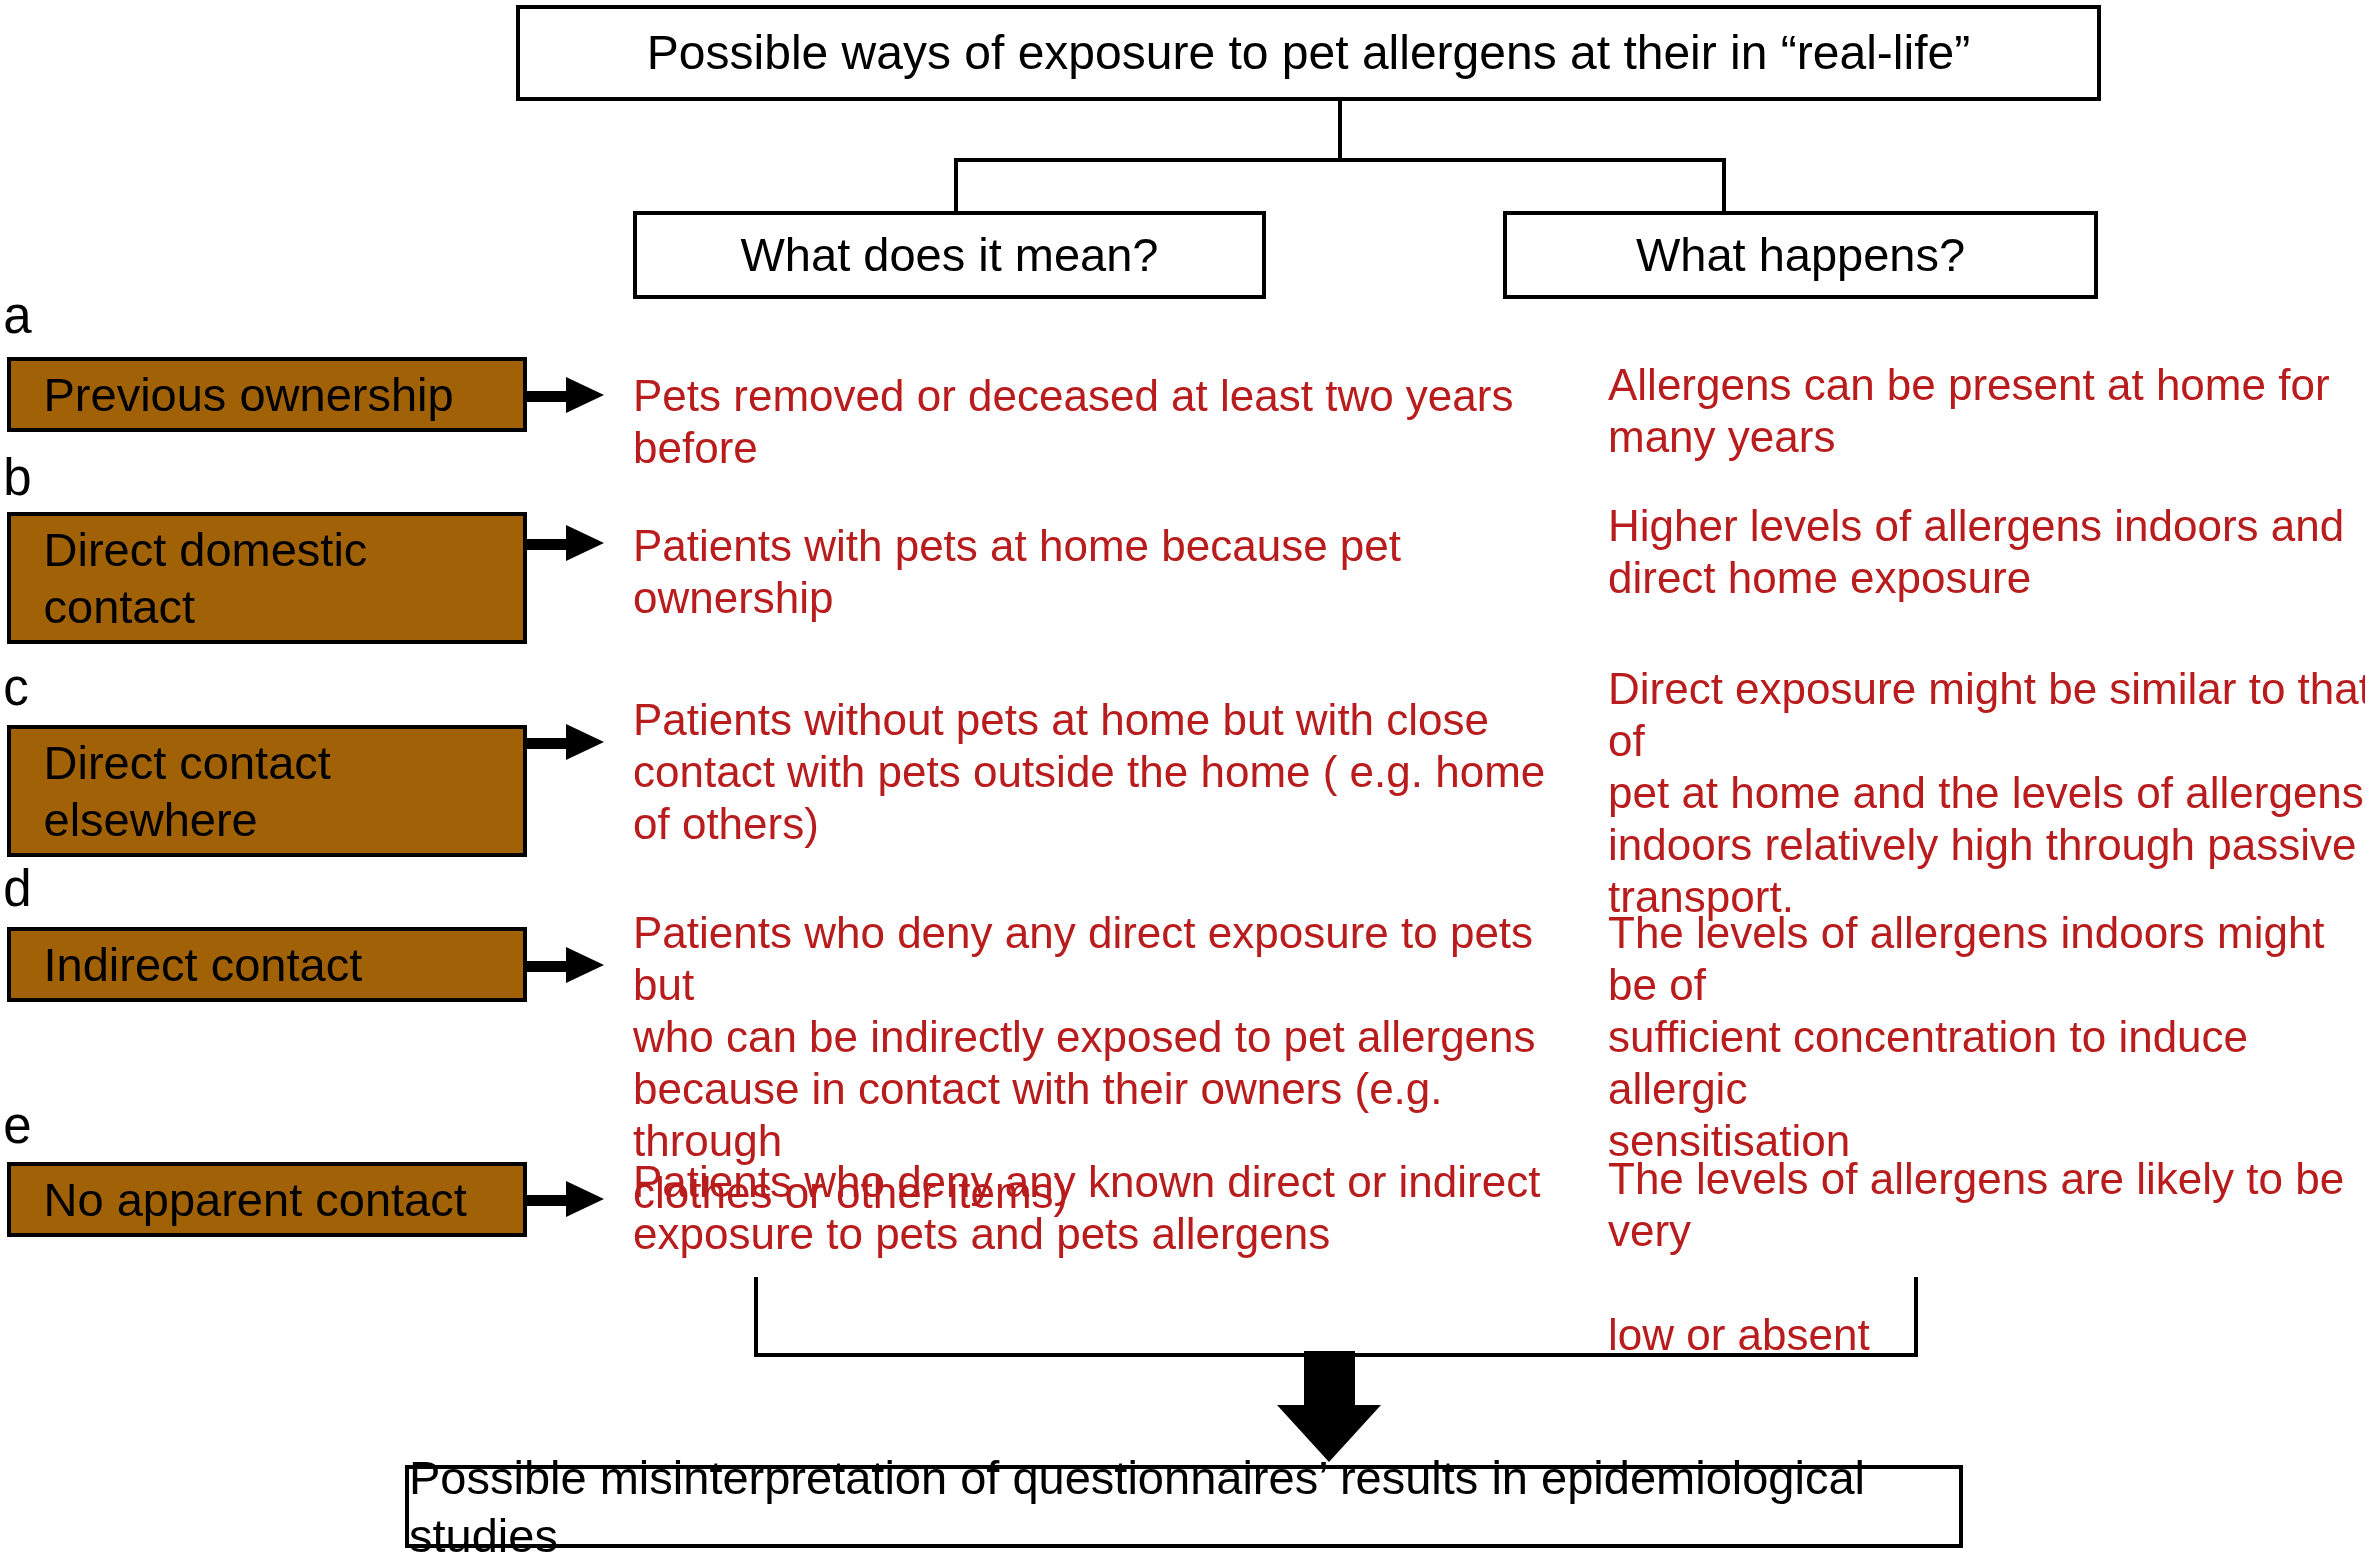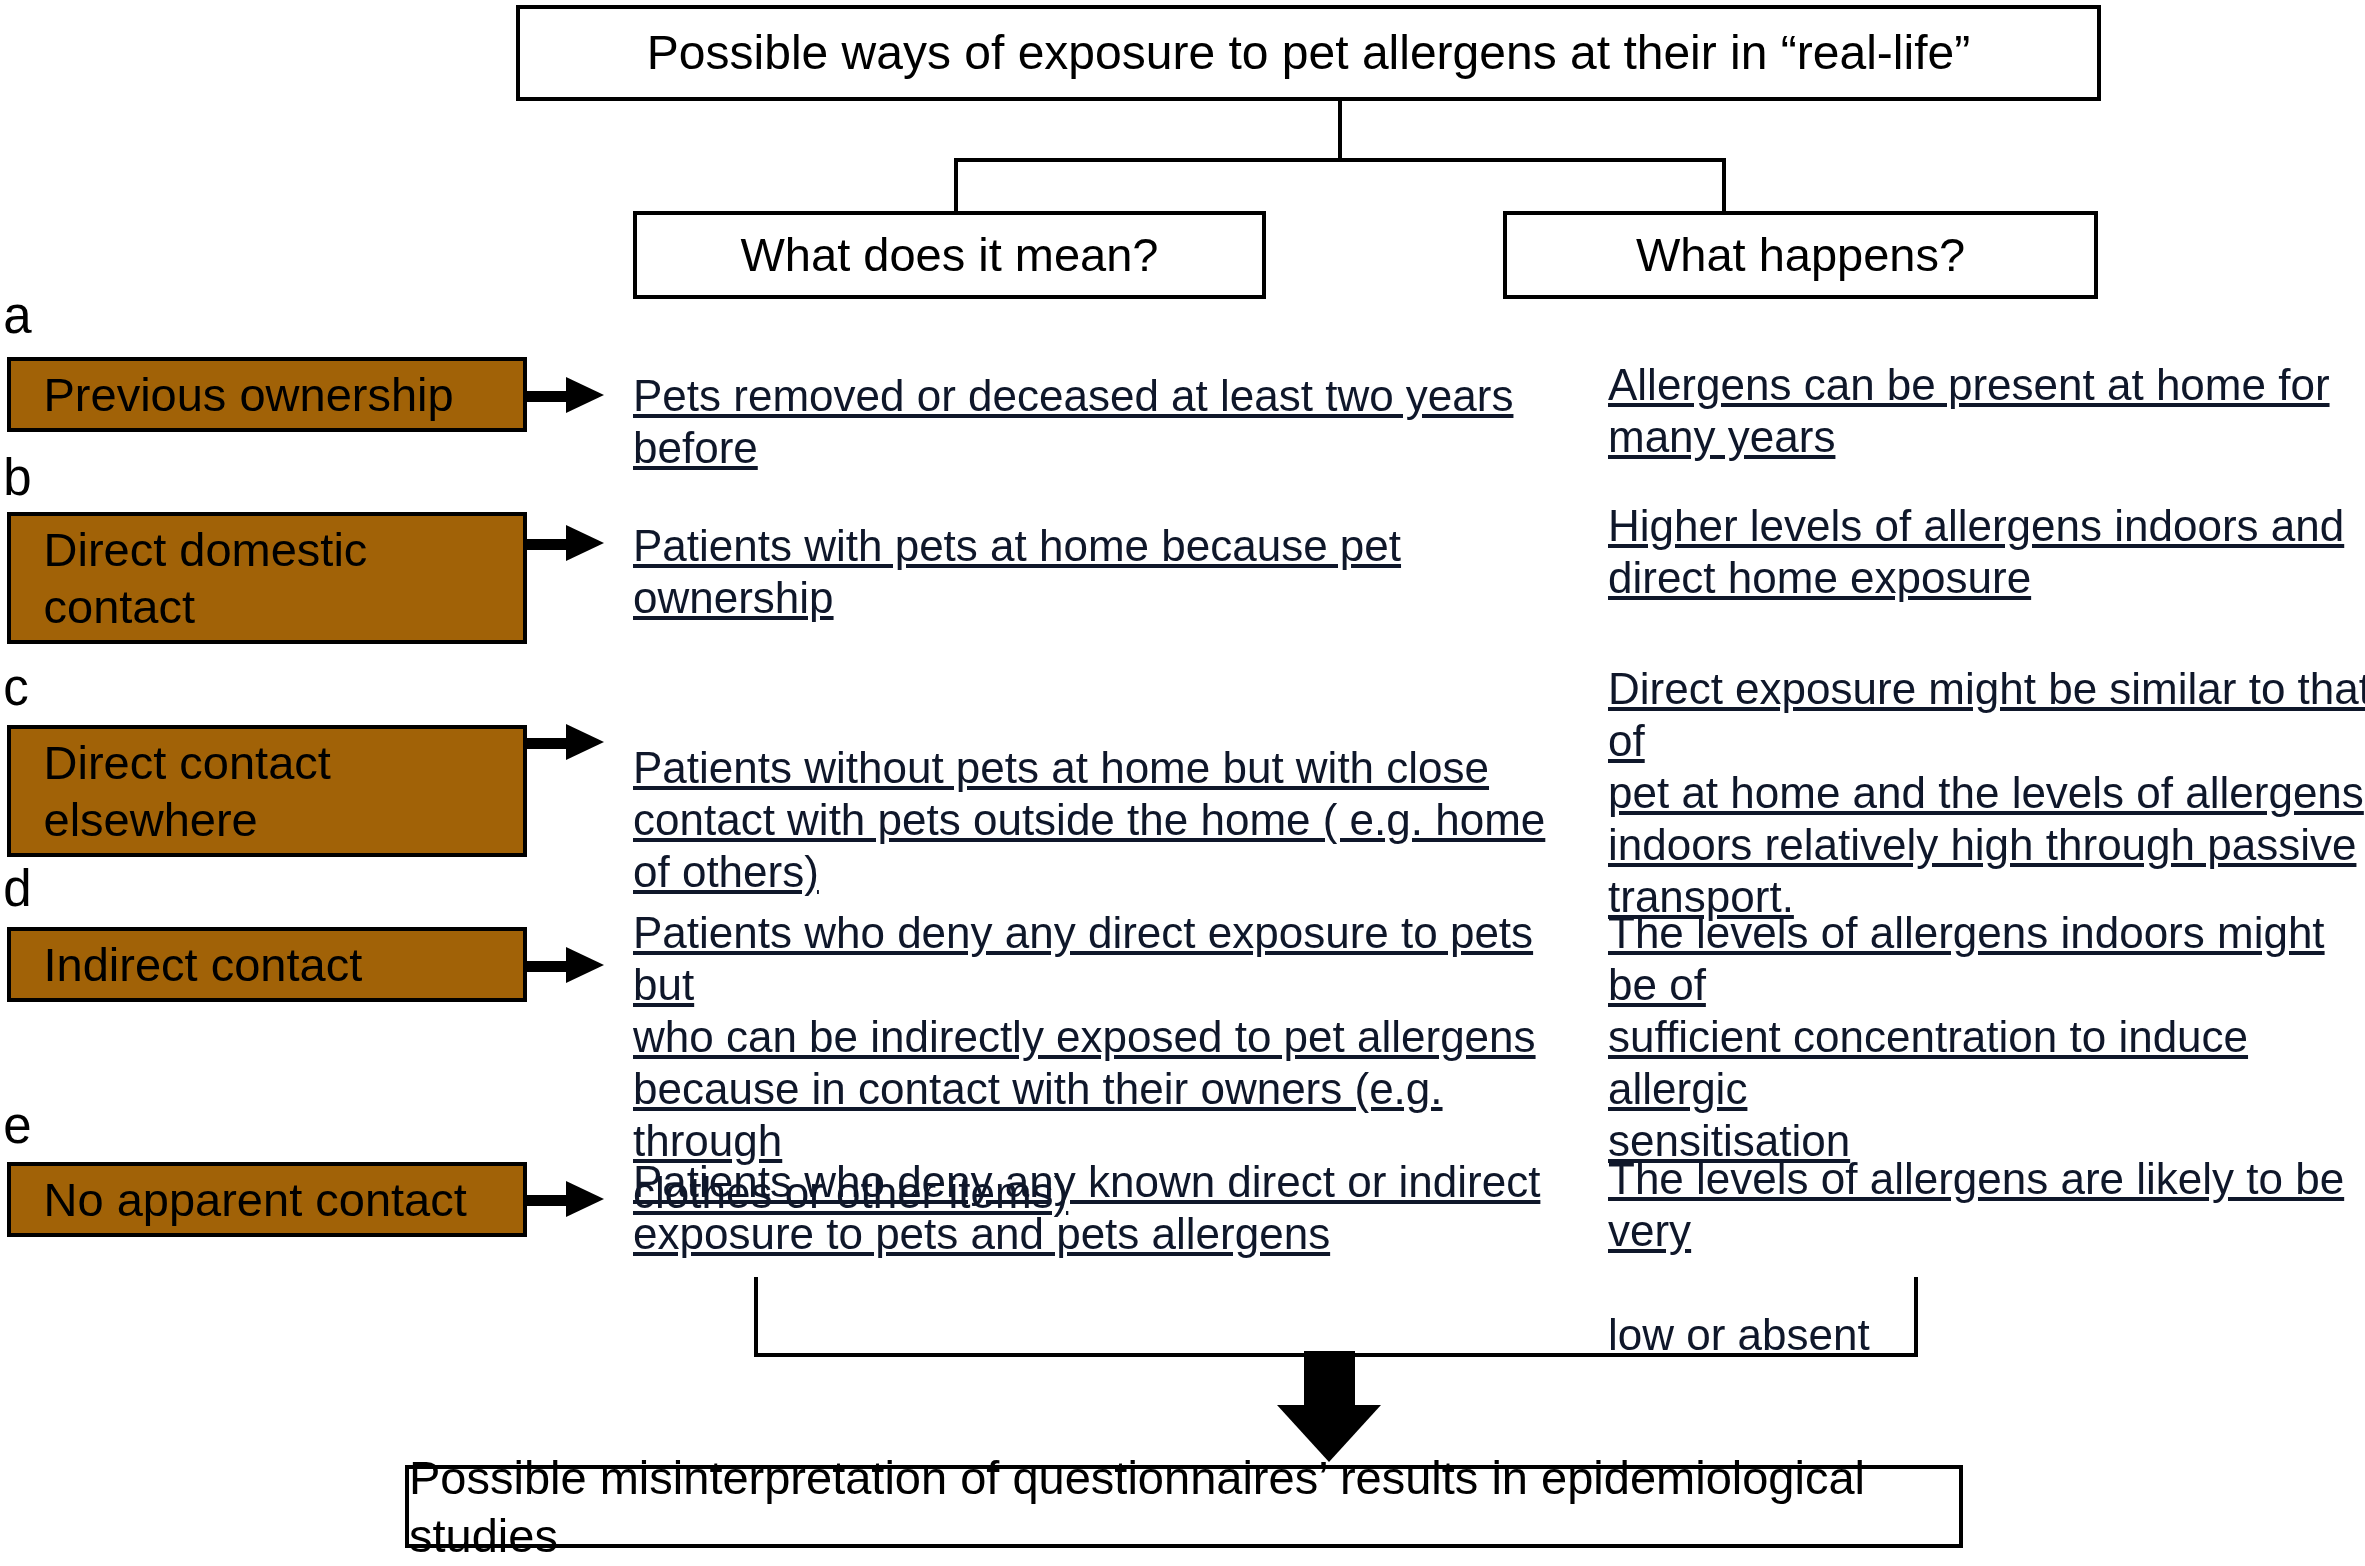--- a/index.html
+++ b/index.html
@@ -88,22 +88,21 @@
     border-bottom: 18px solid transparent;
     border-left: 38px solid #000000;
   }
 
   
   .cell-text {
     position: absolute;
     font-size: 44px;
     line-height: 1.18;
     white-space: pre-line;
-    color: #0f172a;
-    text-decoration: underline;
+    color: #b91c1c;
   }
   .col-mean    { left: 633px;  width: 923px; }
   .col-happens { left: 1608px; width: 768px;  }
 
   
   .row-letter {
     position: absolute;
     left: 3.3px;
     font-size: 51px;
     line-height: 1;
@@ -182,21 +181,21 @@
 
   <div class="row-letter" style="top:662px;">c</div>
   <div class="row-box" style="top:725px; height:132px;">
     <span class="box-text">Direct contact
 elsewhere</span>
   </div>
   <div class="arrow-small" style="left:527px; top:724px;">
     <span class="stem"></span>
       <span class="head"></span>
   </div>
-  <div class="cell-text col-mean" style="top:694px;margin-top:48px;">Patients without pets at home but with close
+  <div class="cell-text col-mean" style="top:694px;">Patients without pets at home but with close
 contact with pets outside the home ( e.g. home
 of others)</div>
   <div class="cell-text col-happens" style="top:663px;">Direct exposure might be similar to that of
 pet at home and the levels of allergens
 indoors relatively high through passive
 transport.</div>
 
   <div class="row-letter" style="top:863px;">d</div>
   <div class="row-box" style="top:927px; height:75px;">
     <span class="box-text">Indirect contact</span>

